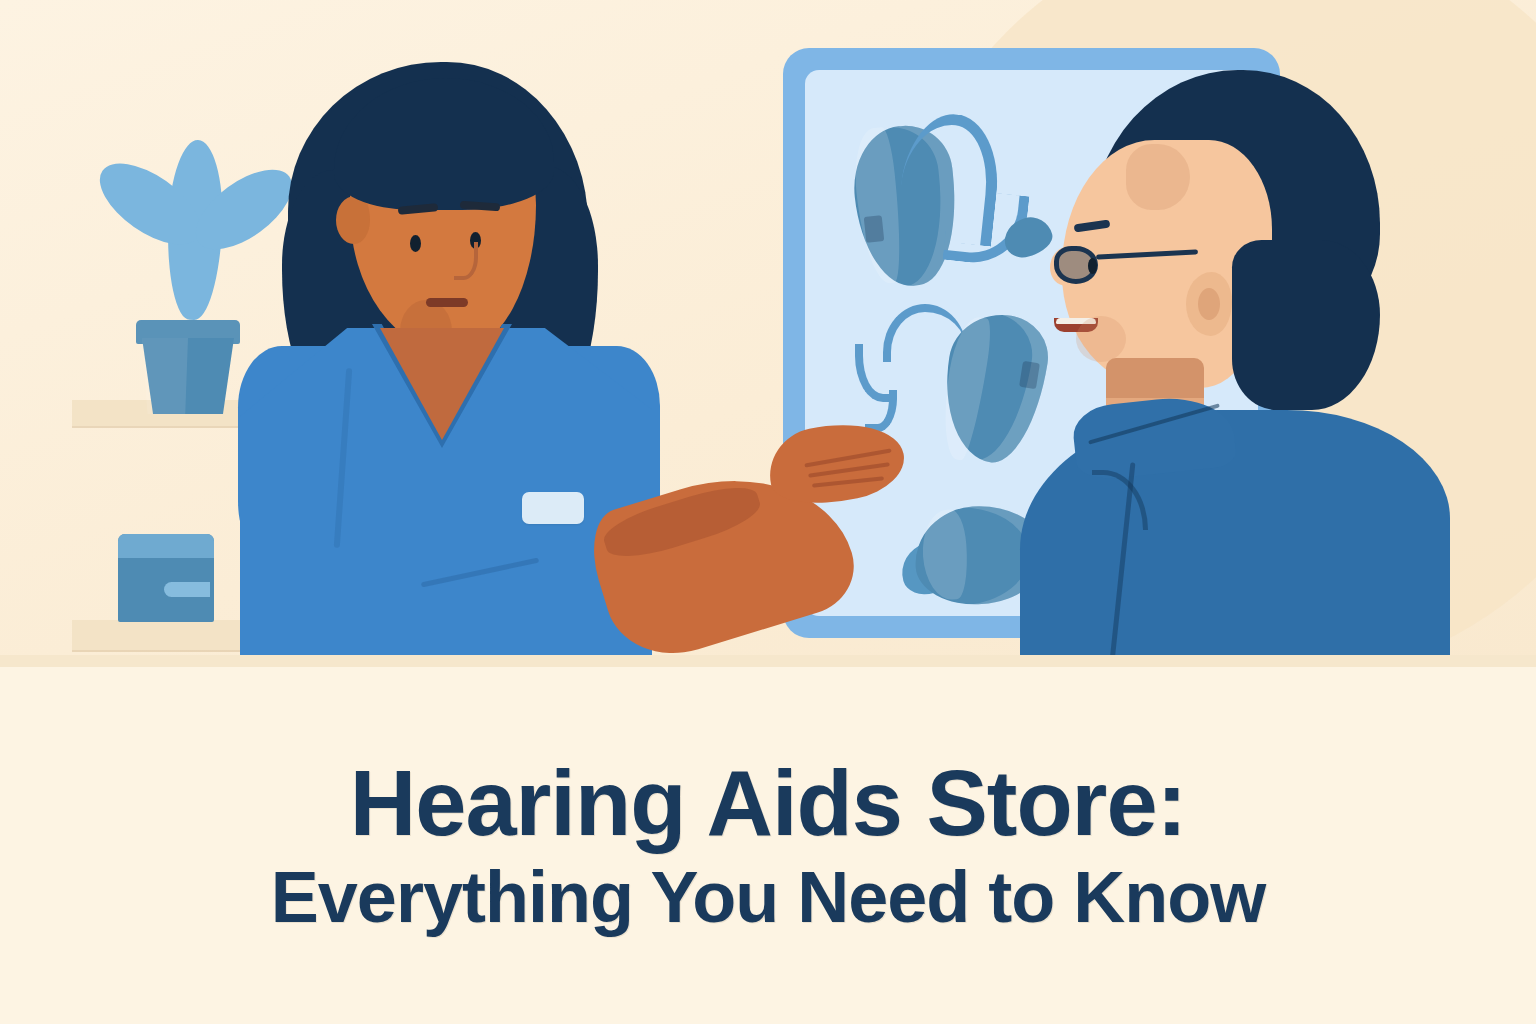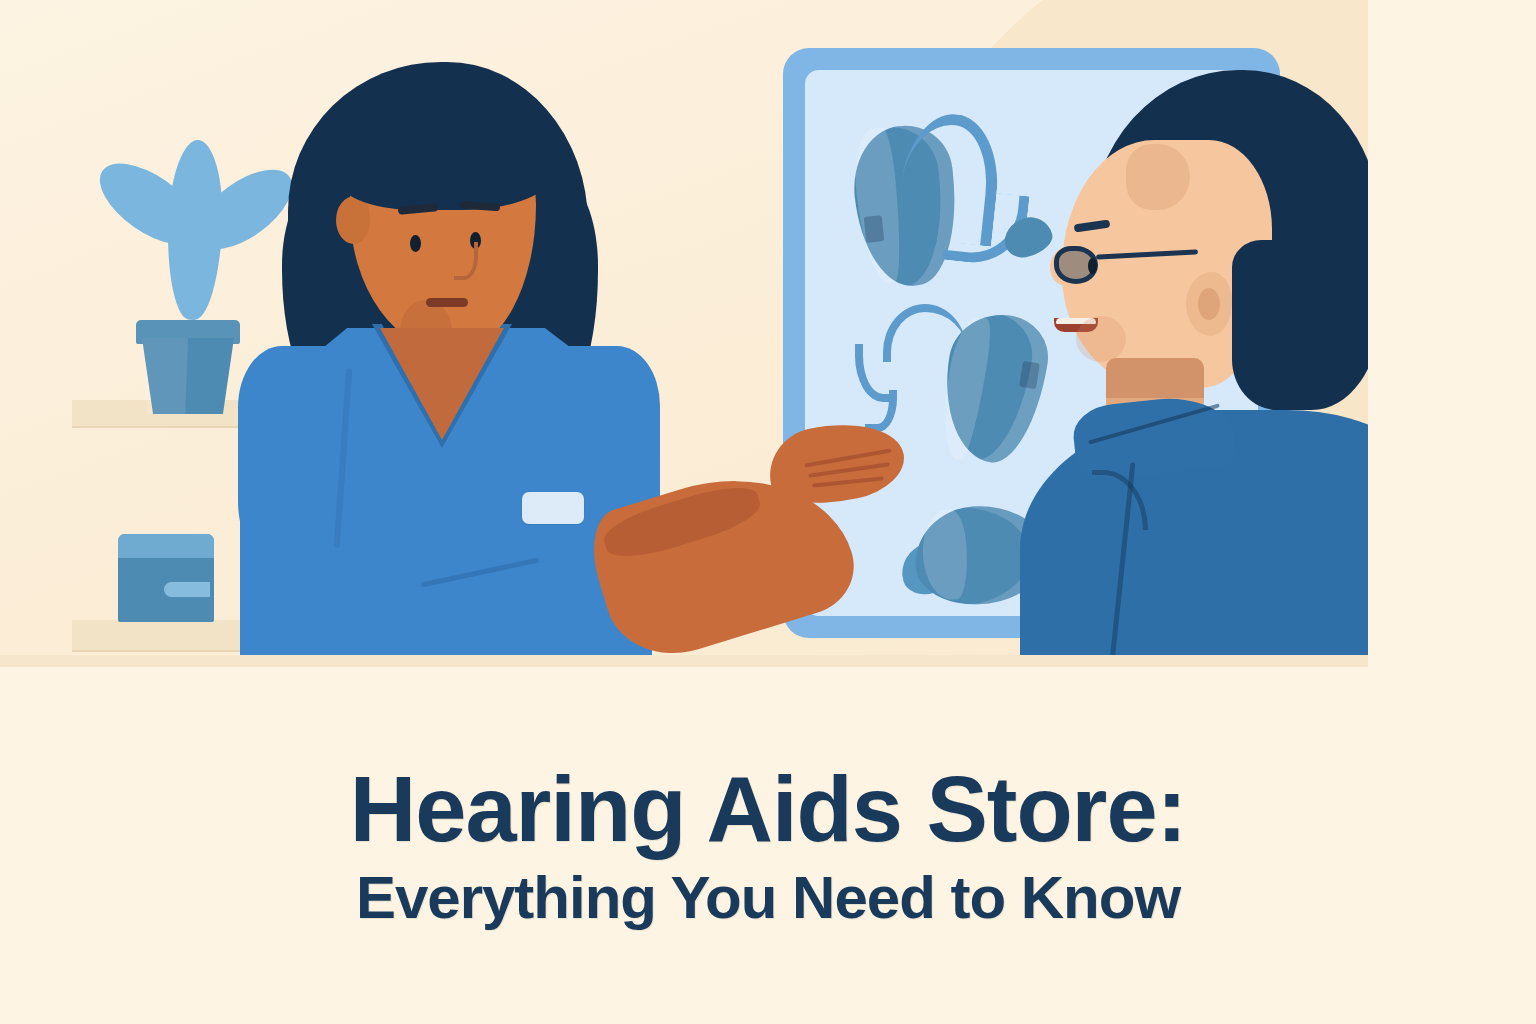--- a/index.html
+++ b/index.html
@@ -4,21 +4,21 @@
 <style>
   * { margin:0; padding:0; box-sizing:border-box; }
   html, body {
     width:1536px; height:1024px;
     font-family:"Liberation Sans", sans-serif;
     overflow:hidden;
     background:#FDF4E3;
   }
   #root {
     position:relative;
-    width:1368px; height:1024px;
+    width:1536px; height:1024px;
     background:#ef4444;
     overflow:hidden;
   }
 
   
   #scene {
     position:absolute; left:0; top:0;
     width:1536px; height:667px;
     background:#FBEDD6;
     overflow:hidden;
@@ -478,21 +478,21 @@
     color:#1A3A5C;
     font-family:"Liberation Sans", sans-serif;
     font-weight:bold;
     letter-spacing:-1px;
     line-height:1.08;
     text-align:center;
     white-space:nowrap;
     text-shadow:1px 1px 0 rgba(200,190,170,.35);
   }
   #title-line-1 { font-size:92px; }
-  #title-line-2 { font-size:60px; }
+  #title-line-2 { font-size:72px; }
 </style>
 </head>
 <body>
 
 <div id="root">
 
   <div id="scene">
 
     <div class="wall"></div>
     <div class="bg-circle"></div>

